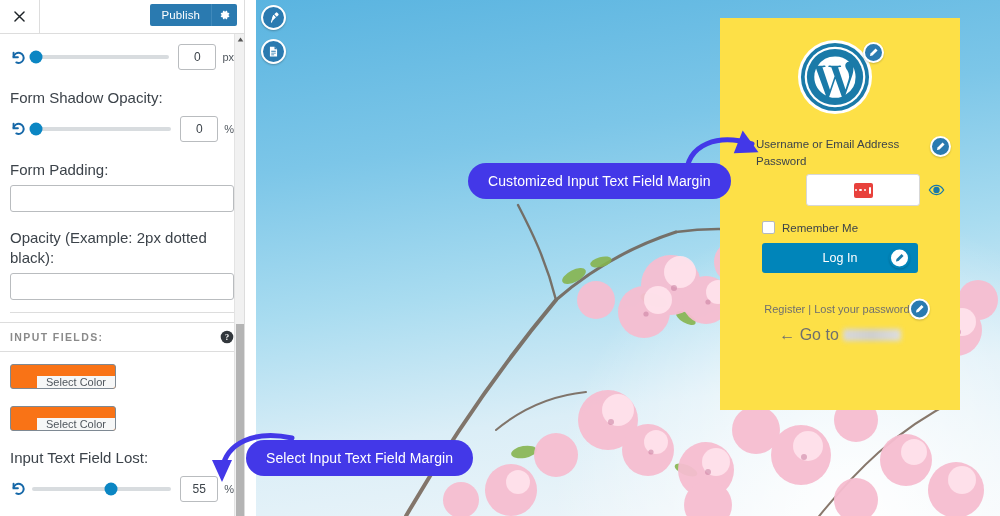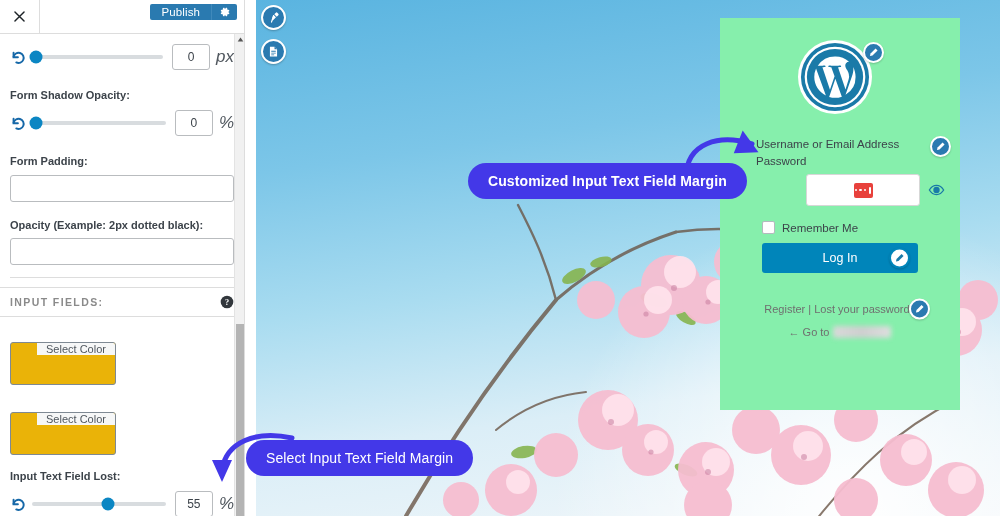--- a/index.html
+++ b/index.html
@@ -29,21 +29,21 @@
   .close-btn {
     width: 40px; height: 33px;
     display: flex; align-items: center; justify-content: center;
     border-right: 1px solid #ddd;
     background: #fff; cursor: pointer;
   }
   .close-btn svg { width: 13px; height: 13px; }
   .publish-wrap {
     position: absolute; right: 7px; top: 4px;
     display: flex; align-items: stretch;
-    height: 16px;
+    height: 22px;
   }
   .publish-btn {
     background: #2a7ab0;
     color: #fff;
     font-size: 11.5px;
     padding: 0 11px 0 12px;
     display: flex; align-items: center;
     border-radius: 2px 0 0 2px;
     cursor: pointer;
     letter-spacing: .1px;
@@ -60,23 +60,23 @@
 
   .sb-body {
     position: relative;
     height: 482px;
     background: #eee;
     padding: 0;
   }
   .panel-white { background: #fff; }
   .ctl { padding: 0 10px; }
   .ctl-label {
-    font-size: 11px;
+    font-size: 15px;
     color: #3c434a;
-    font-weight: bold;
+    font-weight: normal;
     margin-bottom: 6px;
     line-height: 1.3;
   }
 
   
   .slider-row {
     display: flex; align-items: center;
     gap: 0;
     height: 30px;
   }
@@ -109,25 +109,24 @@
     border: 1px solid #b9bcbf;
     border-radius: 3px;
     background: #fff;
     font-size: 12px;
     color: #3c434a;
     text-align: center;
     line-height: 24px;
     flex: 0 0 38px;
   }
   .unit {
-    font-size: 17px;
+    font-size: 11px;
     color: #50575e;
     margin-left: 6px;
     flex: 0 0 auto;
-    font-style: italic;
   }
 
   .text-input {
     width: 100%;
     height: 27px;
     border: 1px solid #b9bcbf;
     border-radius: 3px;
     background: #fff;
     font-size: 12px;
     color: #3c434a;
@@ -150,27 +149,27 @@
     font-size: 10.5px;
     letter-spacing: 1.4px;
     color: #8a8a8a;
     font-weight: bold;
   }
   .help-icon { width: 14px; height: 14px; cursor: pointer; }
   .help-icon svg { width: 14px; height: 14px; display: block; }
 
   .color-picker {
     display: inline-flex;
-    align-items: flex-start;
-    height: 43px;
+    align-items: flex-end;
+    height: 25px;
     border: 1px solid #7e8993;
     border-radius: 3px;
     overflow: hidden;
     cursor: pointer;
-    background: #eab308;
+    background: #f97316;
   }
   .color-swatch {
     width: 26px;
     background: #fff;
     border-right: 1px solid #7e8993;
   }
   .color-label {
     font-size: 11px;
     color: #50575e;
     padding: 0 9px;
@@ -228,21 +227,21 @@
     cursor: pointer;
     box-shadow: 0 1px 2px rgba(0,0,0,.25);
   }
   .preview-icon svg { width: 13px; height: 13px; }
 
   
   #login-card {
     position: absolute;
     left: 720px; top: 18px;
     width: 240px; height: 392px;
-    background: #86efac;
+    background: #fde047;
     z-index: 6;
   }
   .wp-logo-wrap {
     position: relative;
     margin: 22px auto 0;
     width: 84px; height: 84px;
   }
   .wp-logo {
     width: 74px; height: 74px;
     border-radius: 50%;
@@ -332,21 +331,21 @@
     margin-top: 30px;
     text-align: center;
     position: relative;
     font-size: 11px;
     color: #6f6f6f;
   }
   .links-row a { color: #6f6f6f; text-decoration: none; cursor: pointer; }
   .goto-row {
     margin-top: 11px;
     text-align: right;
-    font-size: 11px;
+    font-size: 16px;
     color: #6f6f6f;
     display: flex; align-items: center; justify-content: center; gap: 4px;
   }
   .blurred-site {
     display: inline-block;
     width: 58px; height: 12px;
     background: linear-gradient(90deg,#d9d9d9,#cfcfcf,#dedede);
     filter: blur(2.4px);
     border-radius: 2px;
   }
@@ -680,21 +679,21 @@
         <span>← Go to</span>
         <span class="blurred-site"></span>
       </div>
     </div>
   </div>
 
   <svg class="arrow-svg" style="left:680px; top:120px; width:110px; height:60px;">
     <path d="M6 58 C6 22, 40 14, 72 24" stroke="#4338e8" stroke-width="5" fill="none" stroke-linecap="round"></path>
     <path d="M60 12 L80 30 L56 36 Z" fill="#4338e8" transform="rotate(12 68 24)"></path>
   </svg>
-  <div class="callout" style="left:468px; top:163px;font-weight:bold;">
+  <div class="callout" style="left:468px; top:163px;">
     <span>Customized Input Text Field Margin</span>
   </div>
 
   <svg class="arrow-svg" style="left:212px; top:424px; width:90px; height:64px;">
     <path d="M80 14 C44 6, 14 18, 10 46" stroke="#4338e8" stroke-width="5" fill="none" stroke-linecap="round"></path>
     <path d="M0 36 L20 36 L10 58 Z" fill="#4338e8"></path>
   </svg>
   <div class="callout" style="left:246px; top:440px;text-align:center;">
     <span>Select Input Text Field Margin</span>
   </div>

